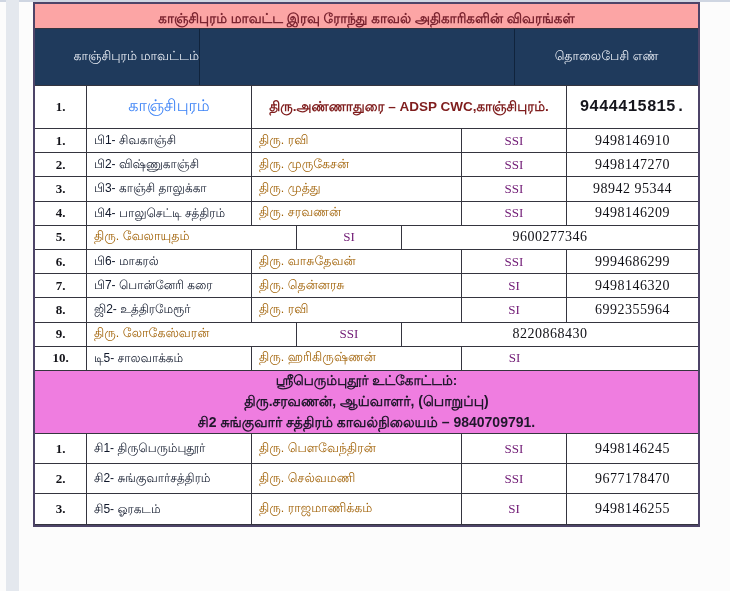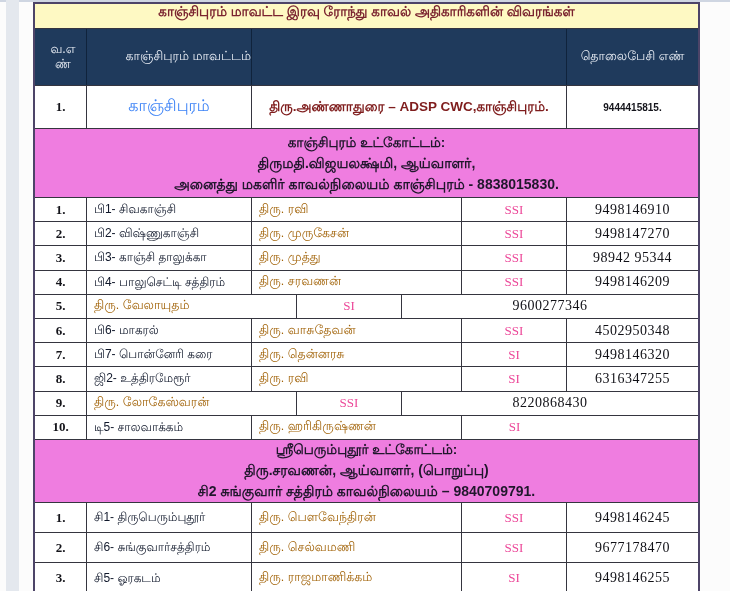--- a/index.html
+++ b/index.html
@@ -6,66 +6,62 @@
   body{font-family:"Liberation Sans",sans-serif;background:#fbfbfb;}
   .page{position:relative;width:730px;height:591px;background:#fcfcfc;overflow:hidden;}
   .left-strip{position:absolute;left:6px;top:0;width:13px;height:591px;background:#e4e8ee;}
   .top-strip{position:absolute;left:0;top:0;width:730px;height:2px;background:#cfd6e2;}
   .doc-table{position:absolute;left:33px;top:2px;width:667px;border:2px solid #4d4468;box-sizing:border-box;background:#fff;display:flex;flex-direction:column;}
   .row{display:flex;box-sizing:border-box;}
   .row > div{box-sizing:border-box;border-right:1px solid #35353f;display:flex;align-items:center;}
   .row > div:last-child{border-right:none;}
   .bb{border-bottom:1px solid #35353f;}
 
-  .title-row{height:25px;background:#fef9c3;color:#7b2430;font-weight:bold;font-size:13.5px;justify-content:center;align-items:flex-start;display:flex;}
+  .title-row{height:25px;background:#fca5a5;color:#7b2430;font-weight:bold;font-size:13.5px;justify-content:center;align-items:flex-end;display:flex;}
   .header-row{height:57px;background:#1f3a5c;color:#edf1f8;font-size:12.5px;}
   .header-row > div{border-right:1px solid #10233c;}
   .hc-serial{width:52px;flex-direction:column;align-items:flex-start;justify-content:center;padding-left:5px;line-height:15px;}
   .hc-district{width:165px;justify-content:flex-end;}
   .hc-officer{width:315px;}
   .hc-phone{flex:1;justify-content:center;}
 
   .adsp-row{height:43px;background:#fff;font-size:13.5px;}
   .adsp-row .c-no{font-size:13px;}
   .a-station{width:165px;justify-content:center;color:#3b82f6;font-weight:normal;font-size:16px;}
   .a-officer{width:315px;justify-content:center;color:#7f1d1d;font-weight:bold;line-height:18px;}
-  .a-phone{flex:1;justify-content:center;font-family:Liberation Sans, sans-serif;font-weight:bold;font-size:10px;color:#15151c;}
+  .a-phone{flex:1;justify-content:center;font-family:Liberation Mono, monospace;font-weight:bold;font-size:16px;color:#15151c;}
 
   .section-head{background:#ef7de0;color:#20172c;font-weight:bold;text-align:center;
     display:flex;flex-direction:column;justify-content:center;line-height:21px;font-size:14px;}
   .sh-a{height:68px;}
   .sh-b{height:62px;}
   .section-head .l1{font-size:13.5px;}
 
   .rows-a .row{height:24.2px;}
   .rows-b .row{height:30.3px;}
   .c-no{width:52px;justify-content:center;font-family:"Liberation Serif",serif;font-weight:bold;font-size:13px;color:#14141a;}
   .c-st{width:165px;padding-left:7px;color:#0f172a;font-size:12px;}
   .c-of{width:210px;padding-left:7px;color:#a16207;font-size:12.5px;}
-  .c-rk{width:105px;justify-content:center;font-family:"Liberation Serif",serif;font-size:13px;color:#ec4899;}
+  .c-rk{width:105px;justify-content:center;font-family:"Liberation Serif",serif;font-size:13px;color:#701a75;}
   .c-ph{flex:1;justify-content:center;font-family:"Liberation Serif",serif;font-size:14px;color:#101016;letter-spacing:0.5px;}
 </style>
 </head>
 <body>
 
 <div class="page">
   <div class="top-strip"></div>
   <div class="left-strip"></div>
 
   <div class="doc-table">
 
     <div class="row title-row bb">
       <span>காஞ்சிபுரம் மாவட்ட இரவு ரோந்து காவல் அதிகாரிகளின் விவரங்கள்</span>
     </div>
 
     <div class="row header-row bb">
-      <div class="hc-serial">
-        <span>வ.எ</span>
-        <span>ண்</span>
-      </div>
       <div class="hc-district">
         <span>காஞ்சிபுரம் மாவட்டம்</span>
       </div>
       <div class="hc-officer">
         <span></span>
       </div>
       <div class="hc-phone">
         <span>தொலைபேசி எண்</span>
       </div>
     </div>
@@ -73,25 +69,20 @@
     <div class="row adsp-row bb">
       <div class="c-no">1.</div>
       <div class="a-station">காஞ்சிபுரம்</div>
       <div class="a-officer">
         <span>திரு.அண்ணாதுரை – ADSP CWC,</span>
         <span>காஞ்சிபுரம்.</span>
       </div>
       <div class="a-phone">9444415815.</div>
     </div>
 
-    <div class="section-head sh-a bb">
-      <div class="l1">காஞ்சிபுரம் உட்கோட்டம்:</div>
-      <div>திருமதி.விஜயலக்ஷ்மி, ஆய்வாளர்,</div>
-      <div>அனைத்து மகளிர் காவல்நிலையம் காஞ்சிபுரம் - 8838015830.</div>
-    </div>
 
     <div class="rows-a">
   <div class="row bb">
     <div class="c-no">1.</div>
     <div class="c-st">பி1- சிவகாஞ்சி</div>
     <div class="c-of">திரு. ரவி</div>
     <div class="c-rk">SSI</div>
     <div class="c-ph">9498146910</div>
   </div>
 
@@ -124,37 +115,37 @@
     <div class="c-of">திரு. வேலாயுதம்</div>
     <div class="c-rk">SI</div>
     <div class="c-ph">9600277346</div>
   </div>
 
   <div class="row bb">
     <div class="c-no">6.</div>
     <div class="c-st">பி6- மாகரல்</div>
     <div class="c-of">திரு. வாசுதேவன்</div>
     <div class="c-rk">SSI</div>
-    <div class="c-ph">4502950348</div>
+    <div class="c-ph">9994686299</div>
   </div>
 
   <div class="row bb">
     <div class="c-no">7.</div>
     <div class="c-st">பி7- பொன்னேரி கரை</div>
     <div class="c-of">திரு. தென்னரசு</div>
     <div class="c-rk">SI</div>
     <div class="c-ph">9498146320</div>
   </div>
 
   <div class="row bb">
     <div class="c-no">8.</div>
     <div class="c-st">ஜி2- உத்திரமேரூர்</div>
     <div class="c-of">திரு. ரவி</div>
     <div class="c-rk">SI</div>
-    <div class="c-ph">6316347255</div>
+    <div class="c-ph">6992355964</div>
   </div>
 
   <div class="row bb">
     <div class="c-no">9.</div>
     <div class="c-of">திரு. லோகேஸ்வரன்</div>
     <div class="c-rk">SSI</div>
     <div class="c-ph">8220868430</div>
   </div>
 
   <div class="row bb">
@@ -175,21 +166,21 @@
   <div class="row bb">
     <div class="c-no">1.</div>
     <div class="c-st">சி1- திருபெரும்புதூர்</div>
     <div class="c-of">திரு. பௌவேந்திரன்</div>
     <div class="c-rk">SSI</div>
     <div class="c-ph">9498146245</div>
   </div>
 
   <div class="row bb">
     <div class="c-no">2.</div>
-    <div class="c-st">சி6- சுங்குவார்சத்திரம்</div>
+    <div class="c-st">சி2- சுங்குவார்சத்திரம்</div>
     <div class="c-of">திரு. செல்வமணி</div>
     <div class="c-rk">SSI</div>
     <div class="c-ph">9677178470</div>
   </div>
 
   <div class="row bb">
     <div class="c-no">3.</div>
     <div class="c-st">சி5- ஓரகடம்</div>
     <div class="c-of">திரு. ராஜமாணிக்கம்</div>
     <div class="c-rk">SI</div>

